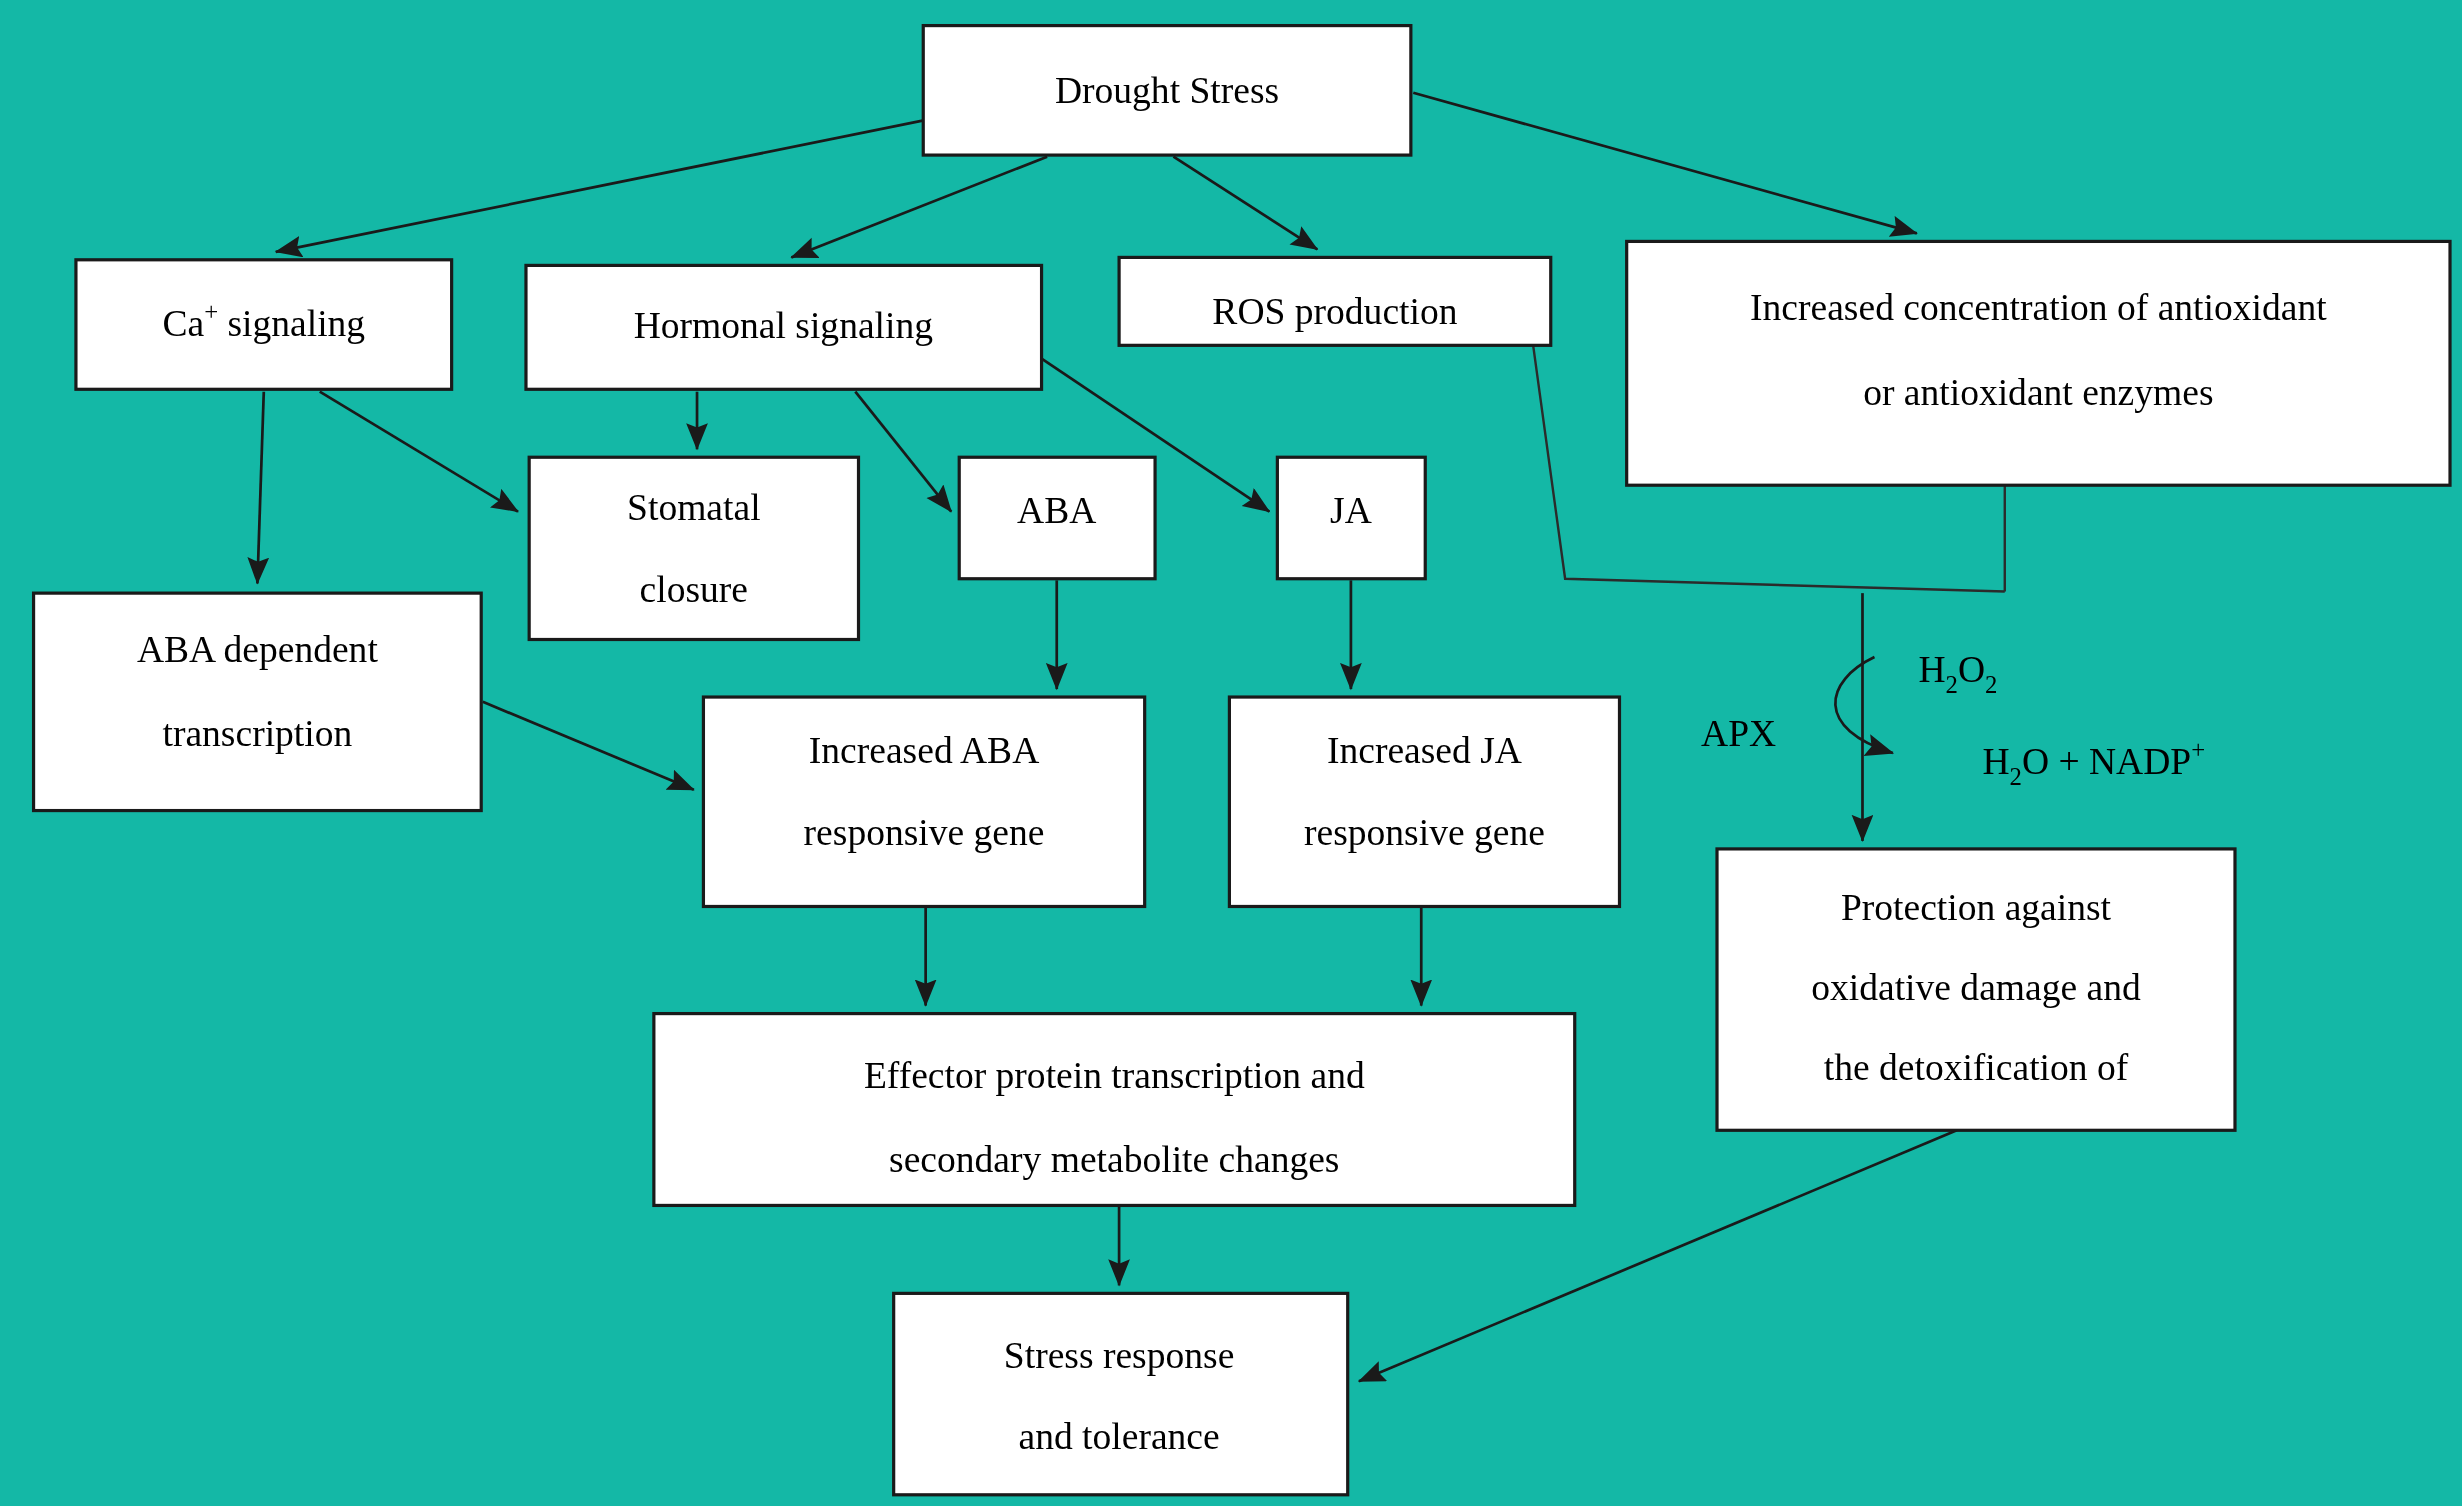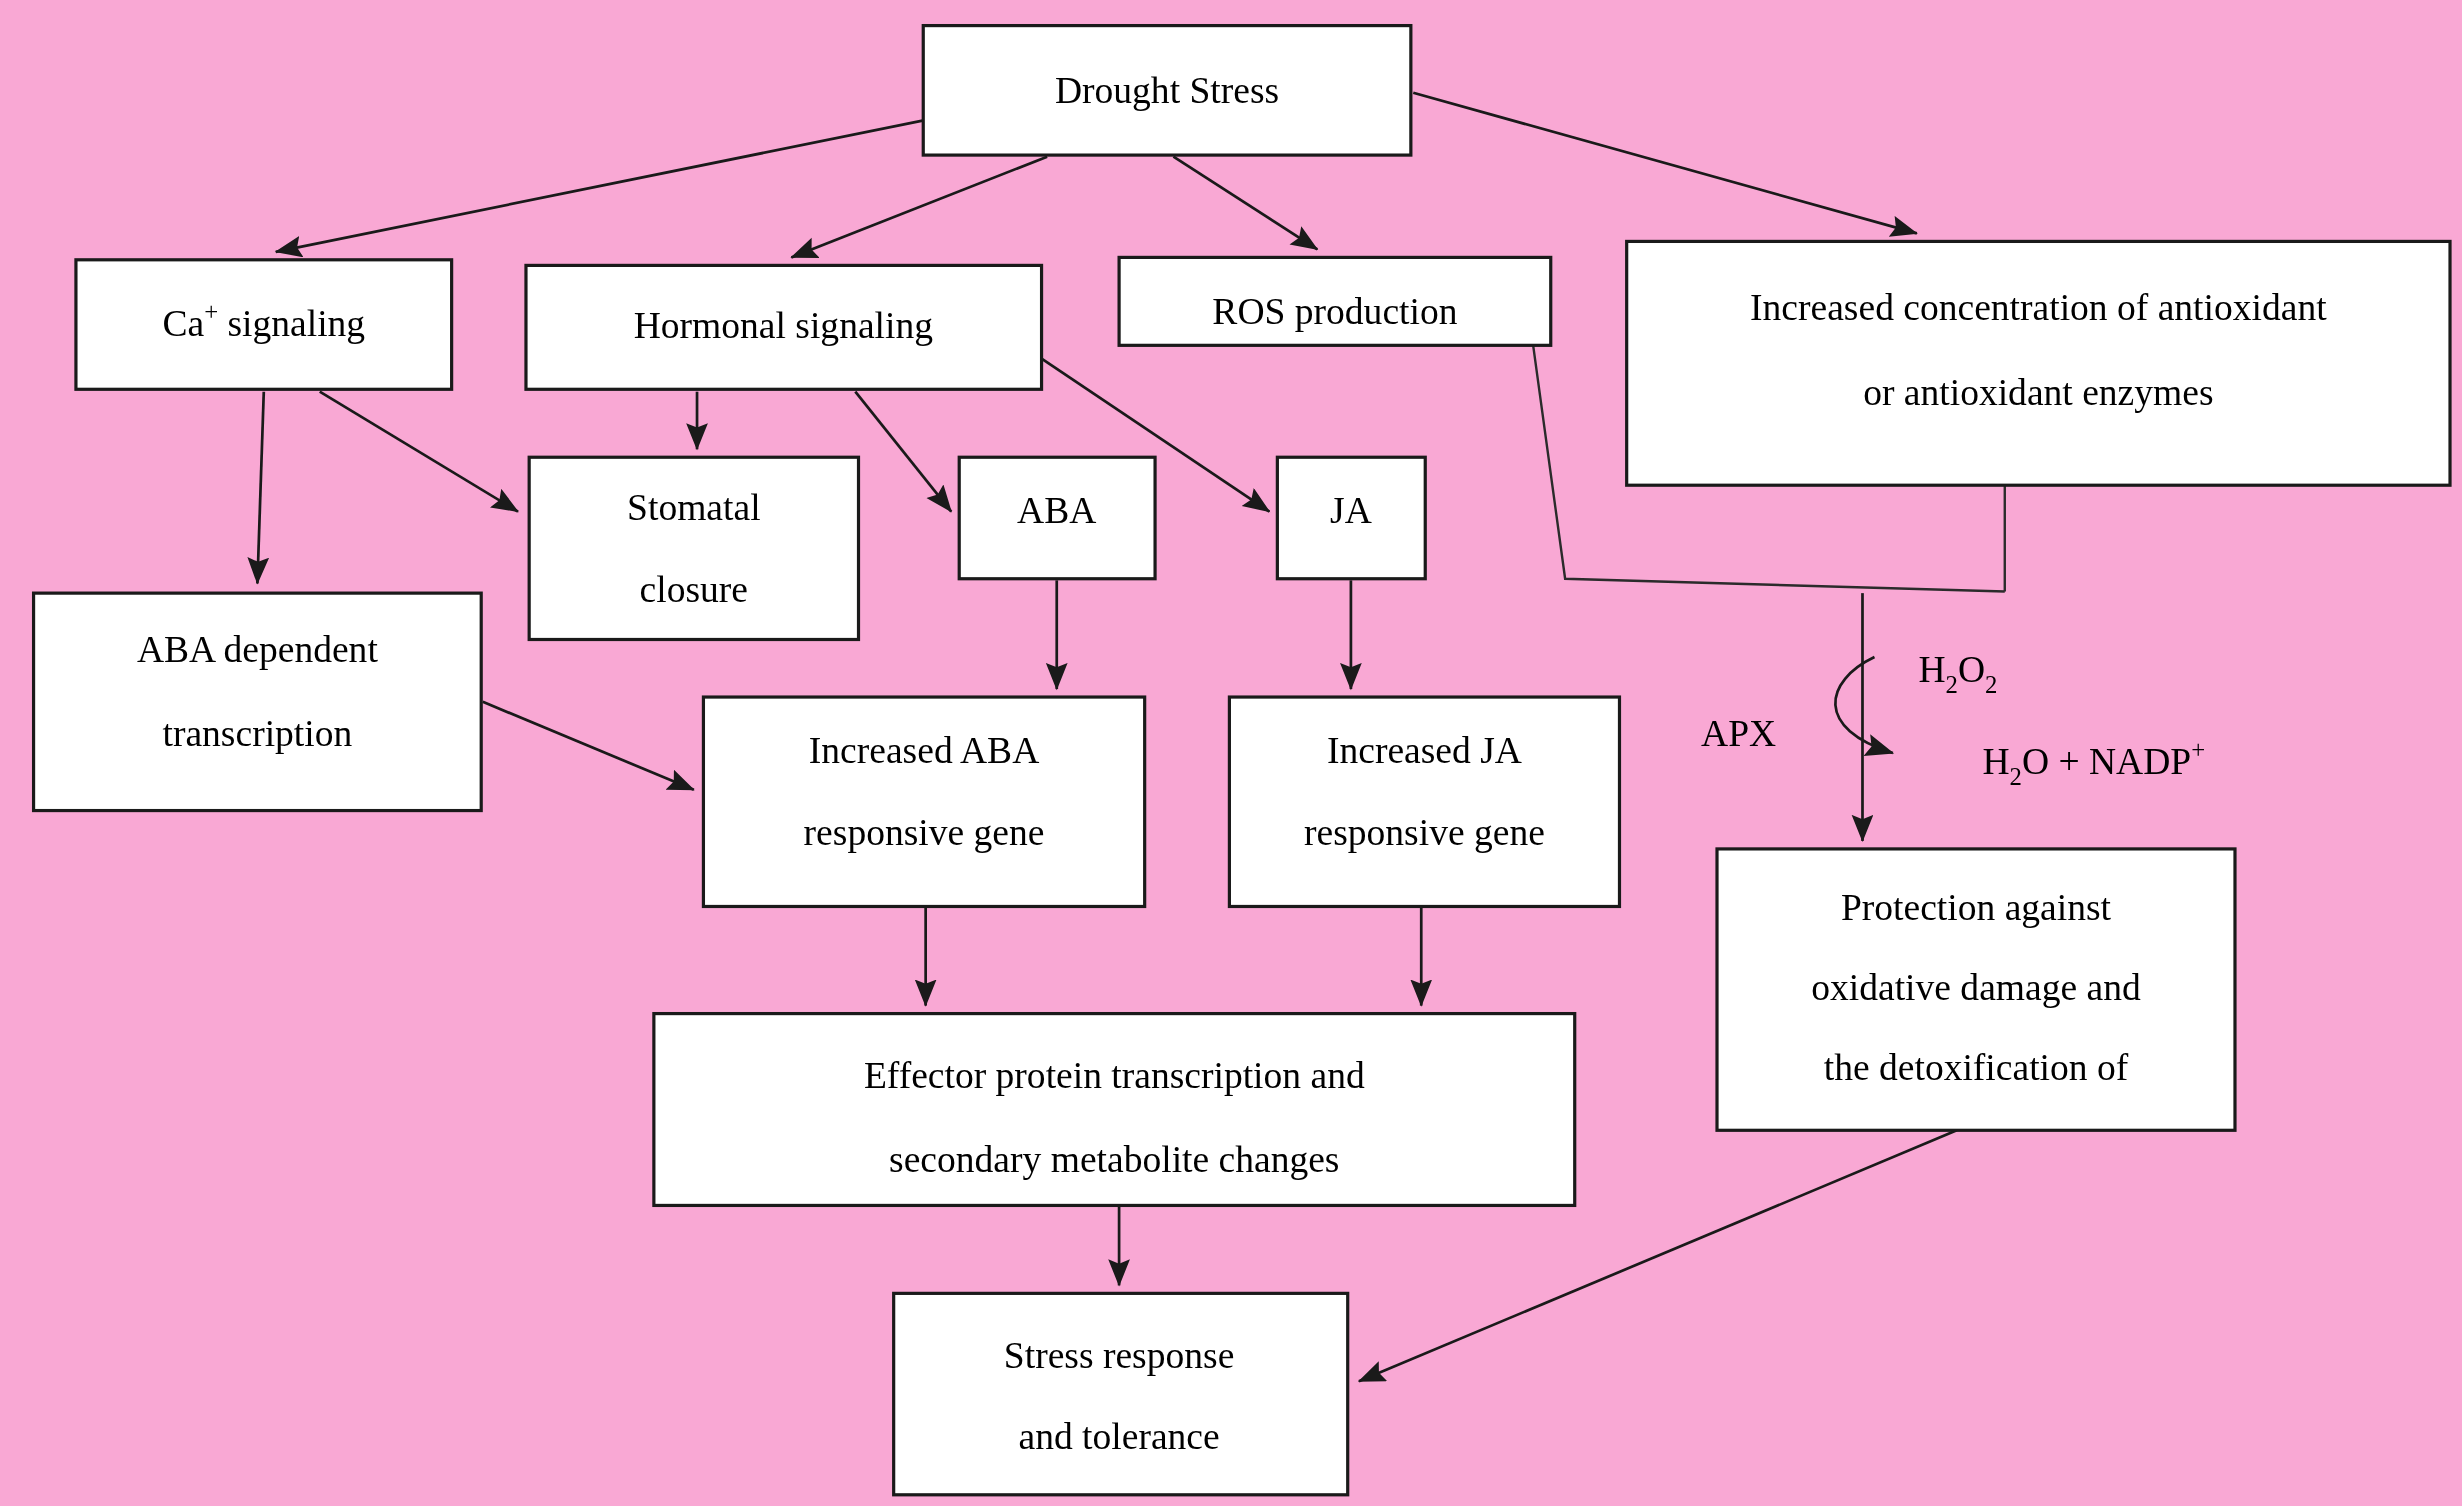--- a/index.html
+++ b/index.html
@@ -7,21 +7,21 @@
     padding: 0;
     background: #ffffff;
   }
   body {
     font-family: "Liberation Serif", "DejaVu Serif", serif;
   }
   #diagram-root {
     position: relative;
     width: 2462px;
     height: 1506px;
-    background: #f9a8d4;
+    background: #14b8a6;
     overflow: hidden;
   }
   svg#flow {
     position: absolute;
     top: 0;
     left: 0;
     width: 2462px;
     height: 1506px;
     display: block;
   }

